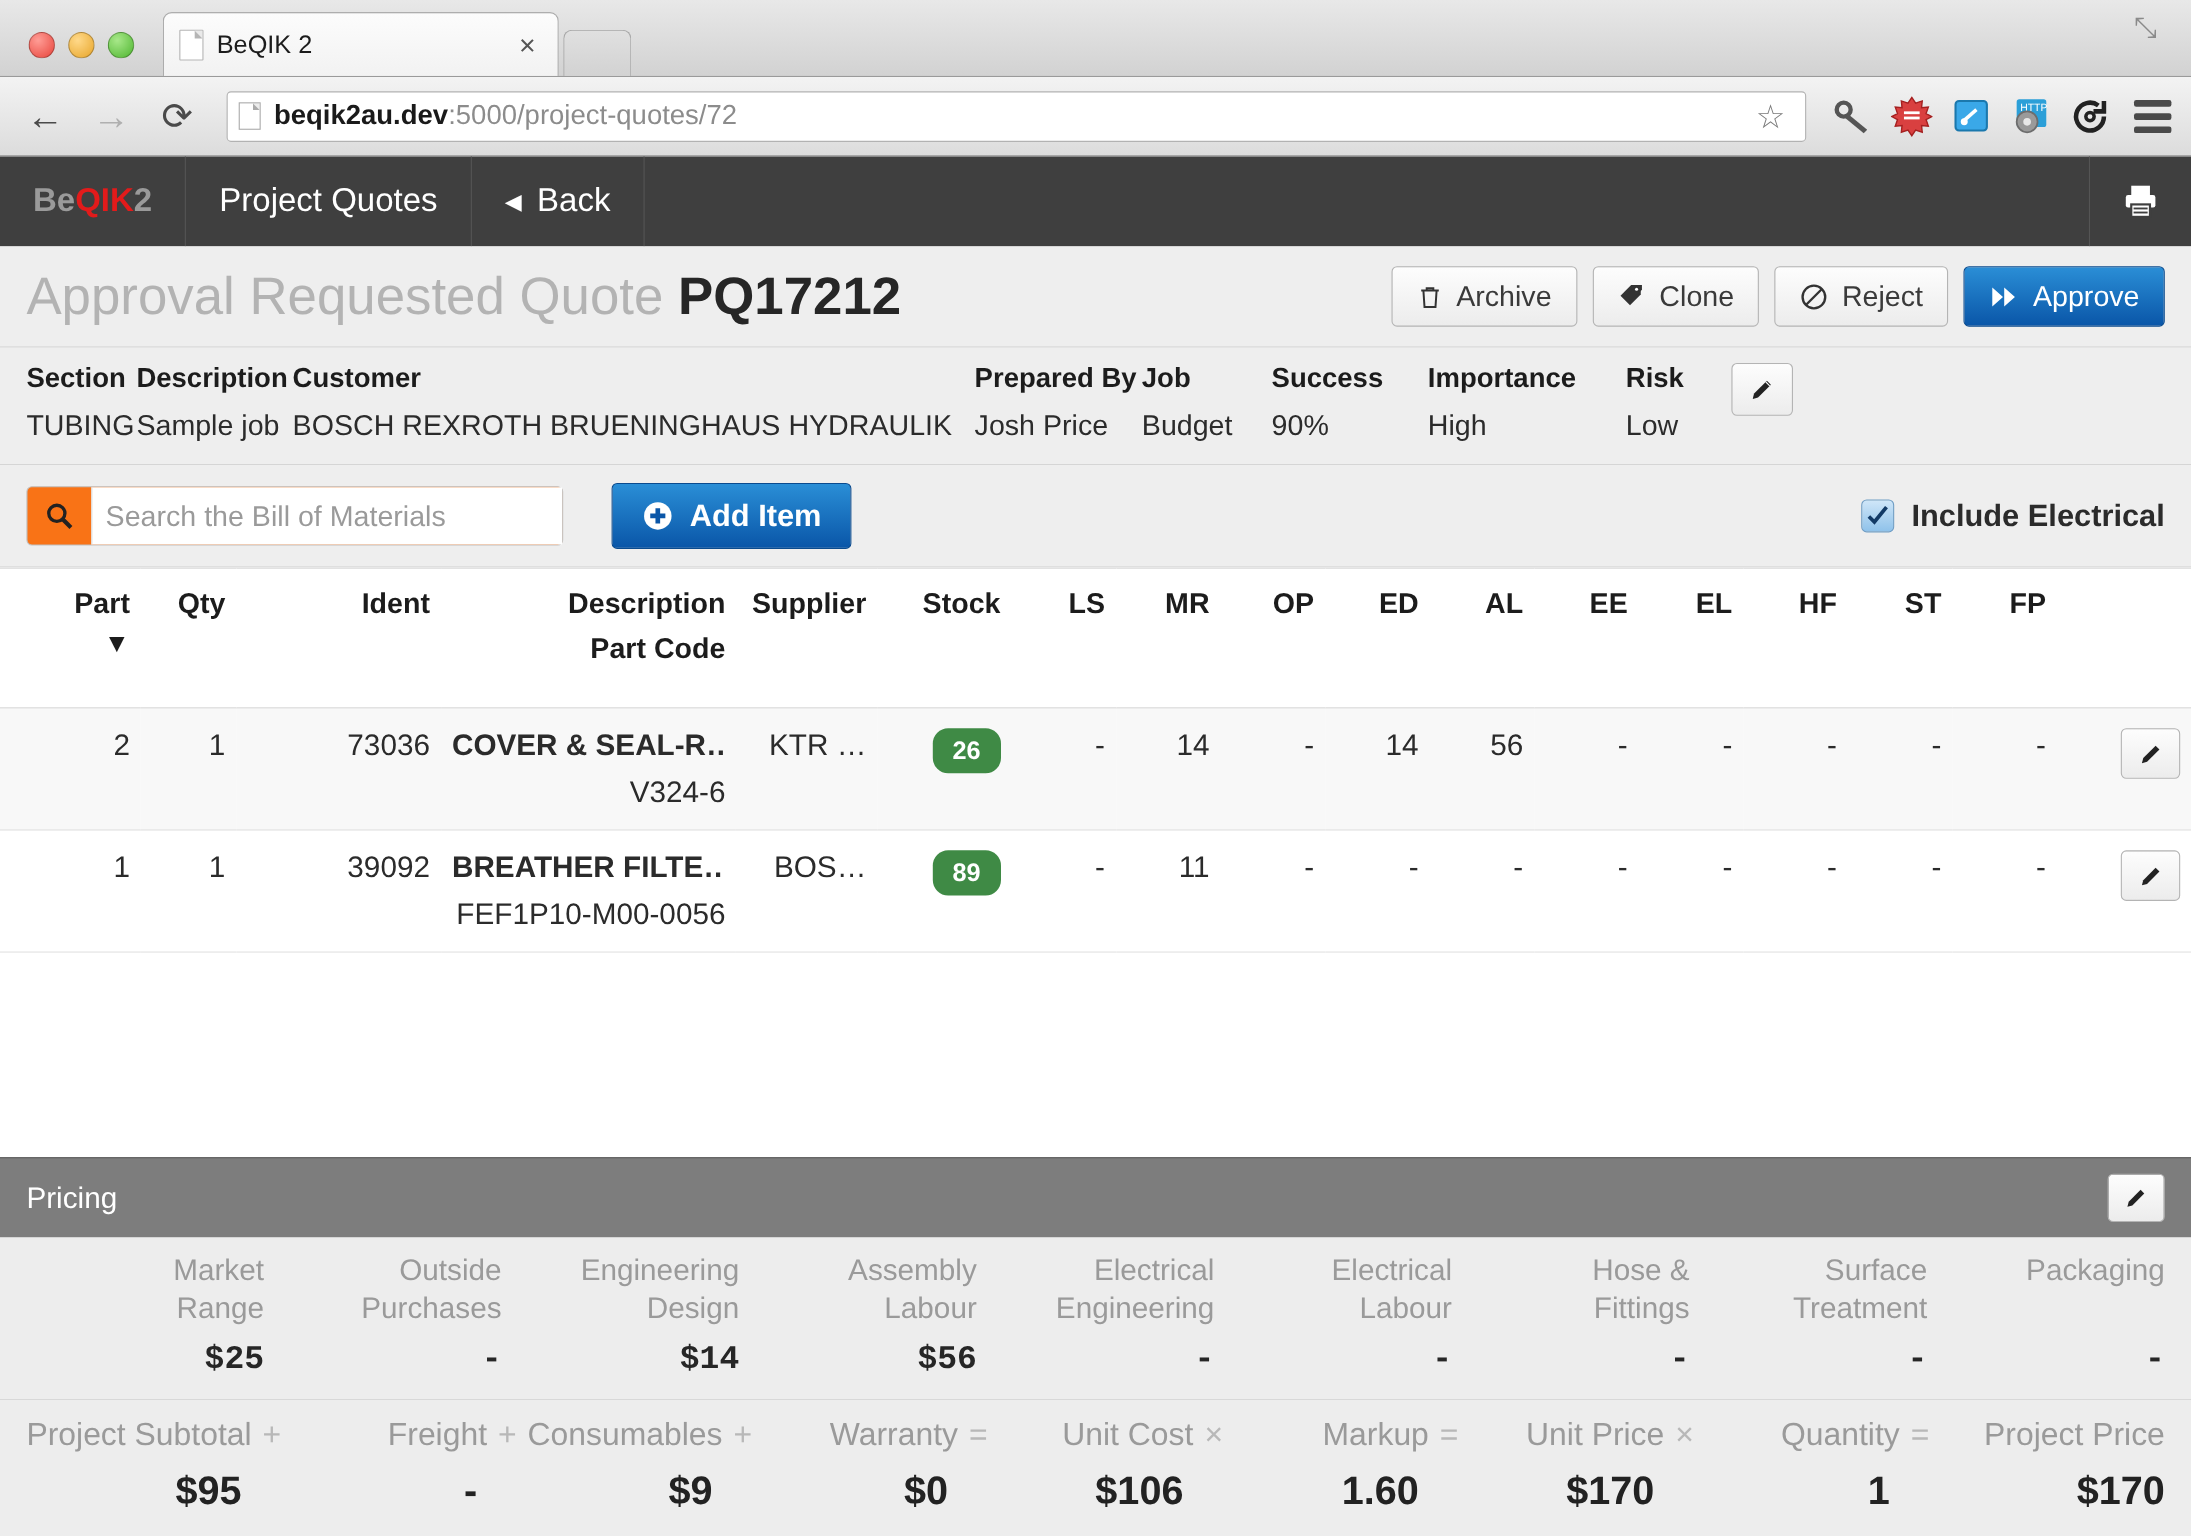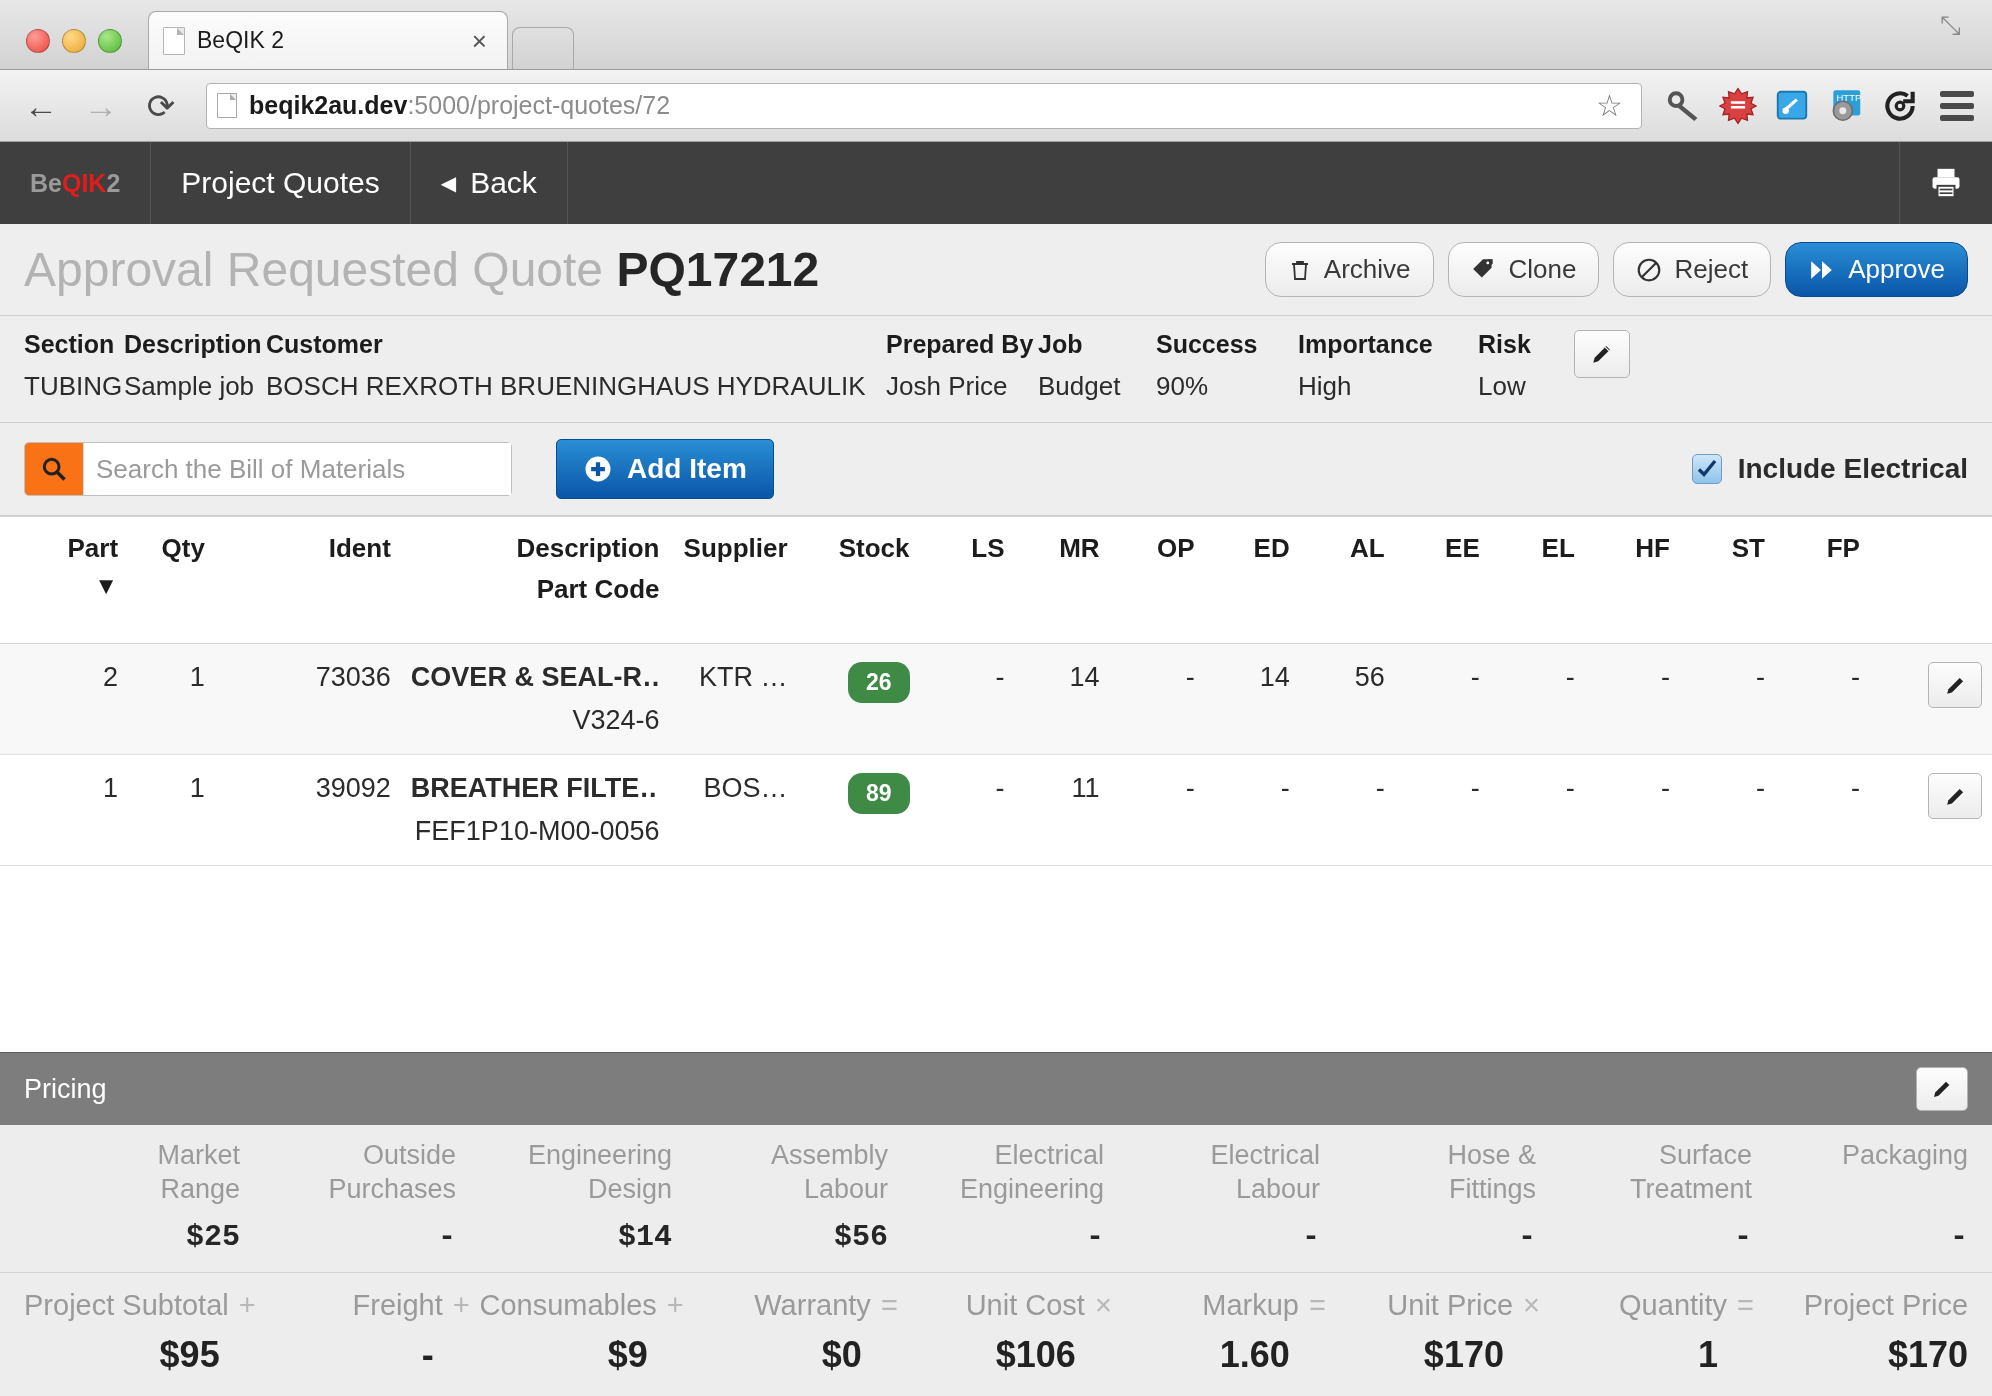--- a/index.html
+++ b/index.html
@@ -82,42 +82,42 @@
   .menu-ico { display: flex; flex-direction: column; gap: 6px; padding-left: 6px; }
   .menu-ico i { display: block; width: 34px; height: 6px; background: #4a4a4a; border-radius: 2px; }
 
   
   .viewport { flex: 1; background: #fff; display: flex; flex-direction: column; overflow: hidden; }
 
   
   .appnav { height: 82px; background: #3f3f3f; display: flex; align-items: stretch; }
   .brand {
     display: flex; align-items: center; padding: 0 30px;
-    font-size: 25px; font-weight: bold; color: #9a9a9a;
+    font-size: 30px; font-weight: bold; color: #9a9a9a;
     border-right: 1px solid #555;
   }
   .brand .qik { color: #e21b1b; }
   .navlink {
     display: flex; align-items: center; padding: 0 30px;
     font-size: 30px; color: #fff; border-right: 1px solid #555;
   }
   .navlink .caret { font-size: 20px; margin-right: 14px; }
   .navspacer { flex: 1; border-right: 1px solid #555; }
   .navprint { display: flex; align-items: center; padding: 0 28px; }
 
   
   .titlerow {
     background: #eeeeee; border-bottom: 1px solid #cfcfcf;
     padding: 18px 24px; display: flex; align-items: center; justify-content: space-between;
   }
   .page-title { font-size: 48px; color: #b3b3b3; white-space: nowrap; }
   .page-title b { color: #262626; font-weight: bold; }
   .actions { display: flex; gap: 14px; }
   .btn {
-    font-size: 26px; padding: 11px 22px; border-radius: 16px;
+    font-size: 26px; padding: 11px 22px; border-radius: 5px;
     border: 1px solid #b4b4b4; background: linear-gradient(#fdfdfd,#ececec);
     color: #3a3a3a; display: flex; align-items: center; gap: 12px; white-space: nowrap;
   }
   .btn.primary {
     background: linear-gradient(#2a8ed6,#0a56a8); border-color: #0a4b8f; color: #fff;
   }
 
   
   .infostrip {
     background: #eeeeee; border-bottom: 1px solid #cfcfcf;

